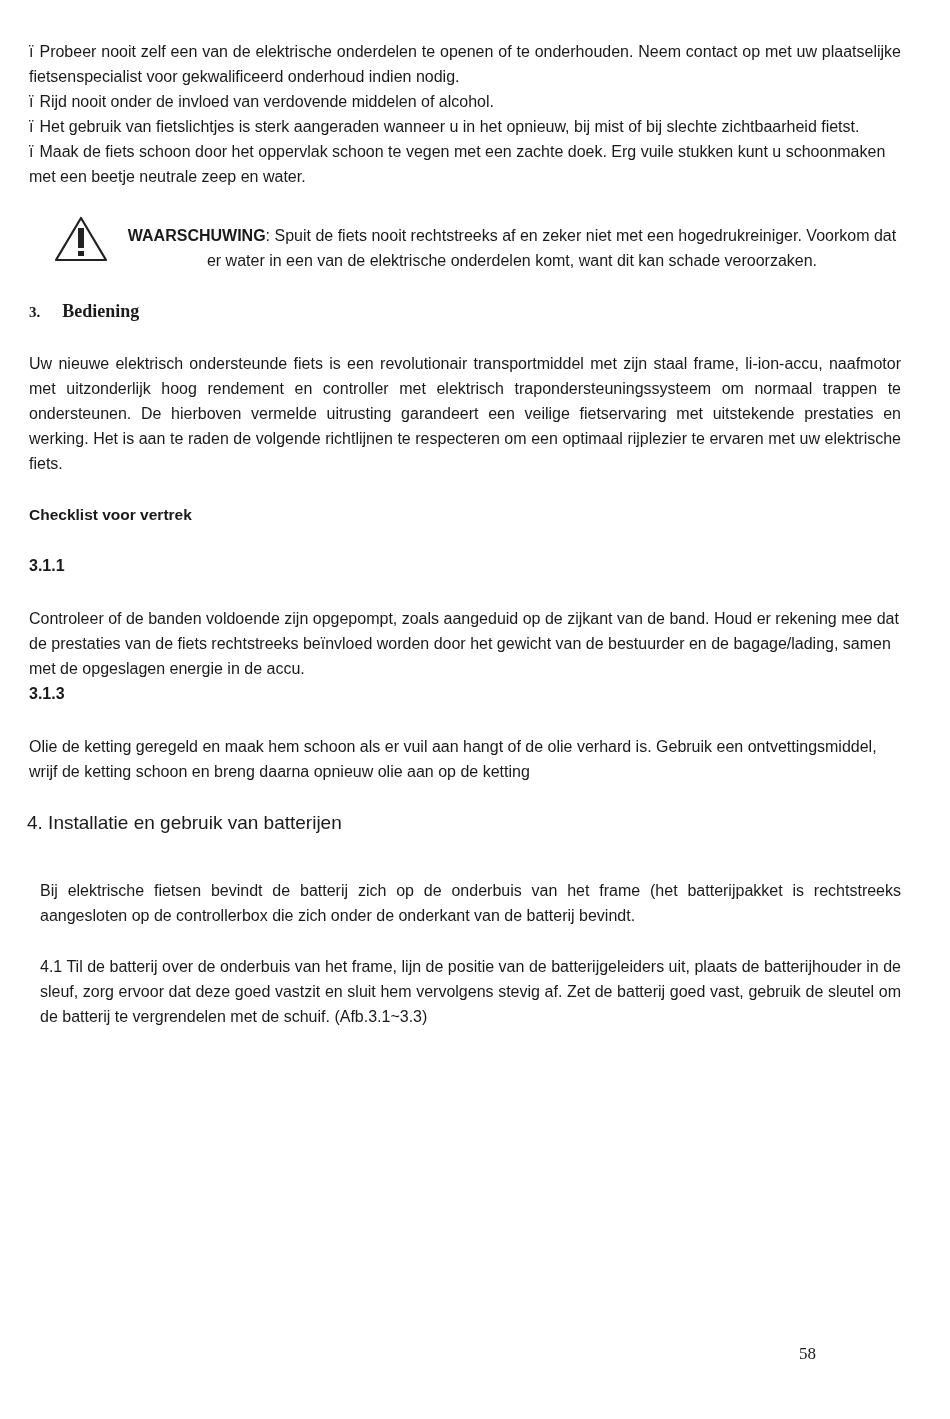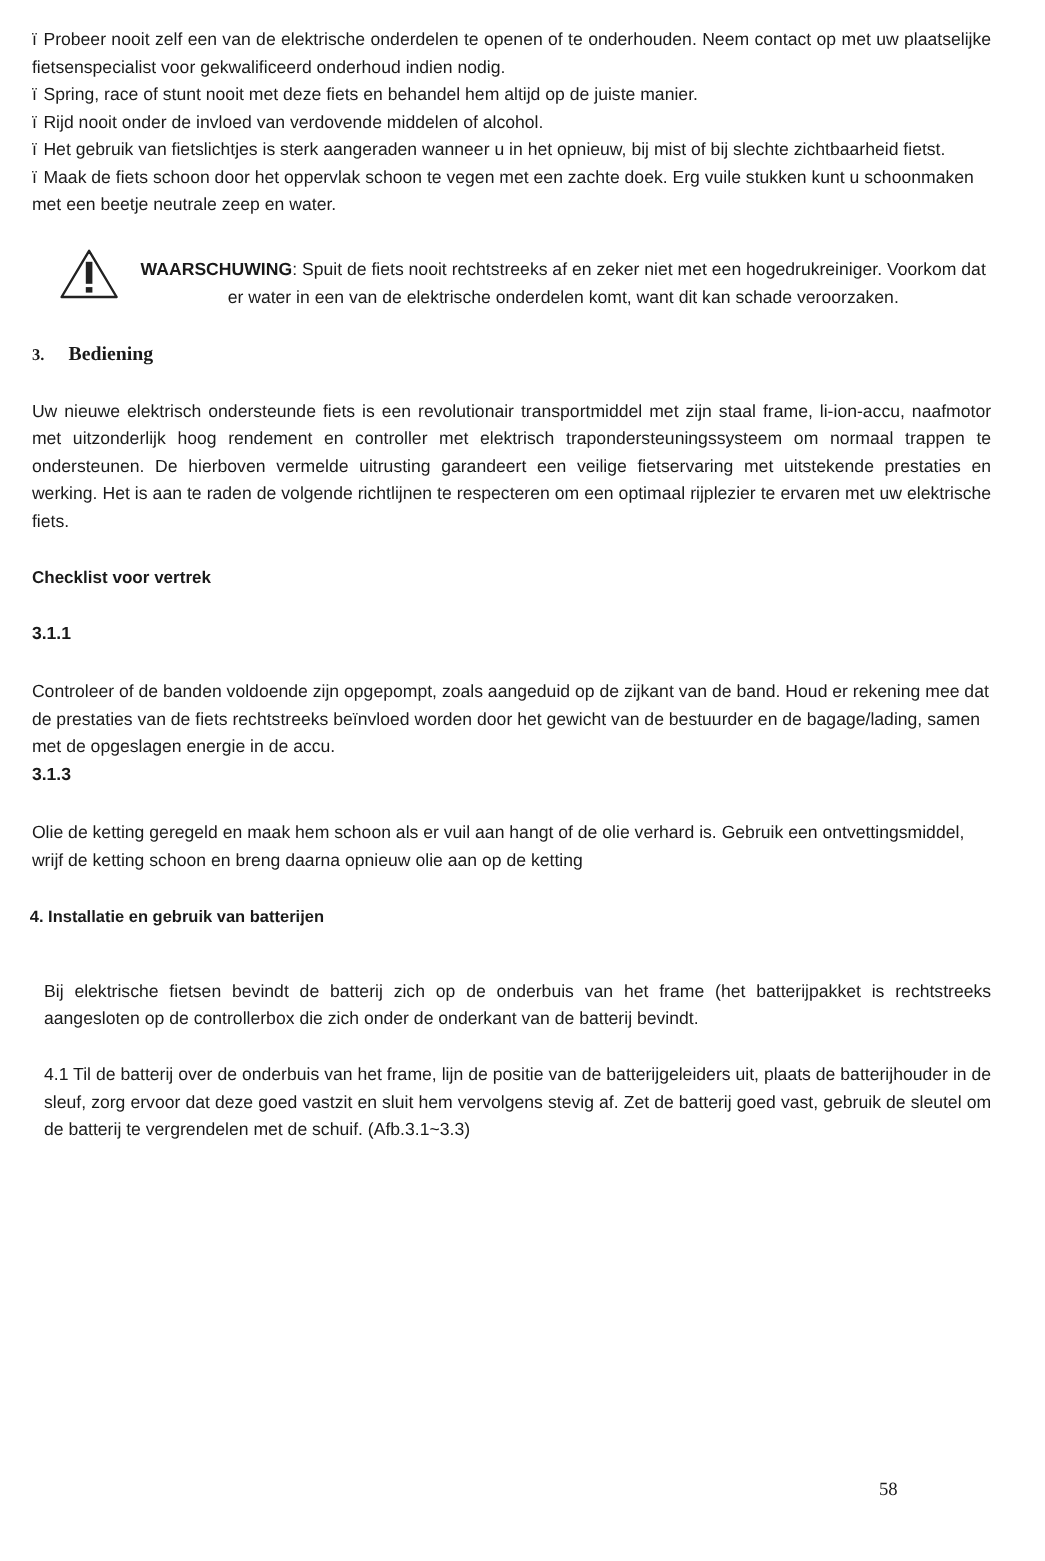--- a/index.html
+++ b/index.html
@@ -1,43 +1,42 @@
 <!DOCTYPE html>
 <html><head>
 <meta charset="utf-8">
 <style>
   html, body { margin: 0; padding: 0; background: #ffffff; }
   body { width: 950px; height: 1419px; position: relative; overflow: hidden;
          font-family: "Liberation Sans", sans-serif; color: #1a1a1a; font-size: 16px; }
-  .page { position: absolute; left: 29px; top: 24px; width: 872px; }
+  .page { position: absolute; left: 29px; top: 39px; width: 872px; }
   .line { line-height: 25px; margin: 0; }
   .just { text-align: justify; text-align-last: left; }
   .bullet-glyph { margin-right: 6px; }
   .warn-block { margin-top: 34px; position: relative; text-align: center; }
   .warn-icon { position: absolute; left: 24px; top: -8px; width: 56px; height: 48px; }
   h3.sec { font-size: 18px; font-weight: bold; margin: 26px 0 0 0; line-height: 25px; font-family: Liberation Serif, serif; }
   h3.sec .num { font-size: 15px; margin-right: 22px; }
   .para { margin-top: 26px; }
   .checklist-title { font-weight: bold; font-size: 15.5px; margin-top: 26px; line-height: 25px; }
   .cl { margin-top: 26px; }
   .cl-item { display: flex; line-height: 25px; flex-direction: column; }
   .cl-num { width: 52px; flex: none; font-weight: bold; }
   .cl-text { flex: 1; margin-top: 28px; }
-  h2.sec4 { font-size: 15px; font-weight: bold; margin: 26px 0 0 -2px; line-height: 25px; }
+  h2.sec4 { font-size: 19px; font-weight: normal; margin: 26px 0 0 -2px; line-height: 25px; }
   .indent { padding-left: 11px; margin-top: 43px; }
   .pagenum { position: absolute; left: 799px; top: 1344px; font-family: "Liberation Serif", serif; font-size: 17px; }
 </style>
 </head>
 <body>
 
 <div class="page">
 
   <div>
     <p class="line just"><span class="bullet-glyph">ï</span><span>Probeer nooit zelf een van de elektrische onderdelen te openen of te onderhouden. Neem contact op met uw plaatselijke fietsenspecialist voor gekwalificeerd onderhoud indien nodig.</span></p>
-    <p class="line"><span class="bullet-glyph">ï</span><span>Spring, race of stunt nooit met deze fiets en behandel hem altijd op de juiste manier.</span></p>
     <p class="line"><span class="bullet-glyph">ï</span><span>Rijd nooit onder de invloed van verdovende middelen of alcohol.</span></p>
     <p class="line just"><span class="bullet-glyph">ï</span><span>Het gebruik van fietslichtjes is sterk aangeraden wanneer u in het opnieuw, bij mist of bij slechte zichtbaarheid fietst.</span></p>
     <p class="line"><span class="bullet-glyph">ï</span><span>Maak de fiets schoon door het oppervlak schoon te vegen met een zachte doek. Erg vuile stukken kunt u schoonmaken met een beetje neutrale zeep en water.</span></p>
   </div>
 
   <div class="warn-block">
     <svg class="warn-icon" viewBox="0 0 56 48">
       <path d="M28 3 L53 45 L3 45 Z" fill="none" stroke="#222" stroke-width="2.2" stroke-linejoin="round"></path>
       <rect x="25" y="13" width="6" height="20" fill="#222"></rect>
       <rect x="25" y="36" width="6" height="5" fill="#222"></rect>

